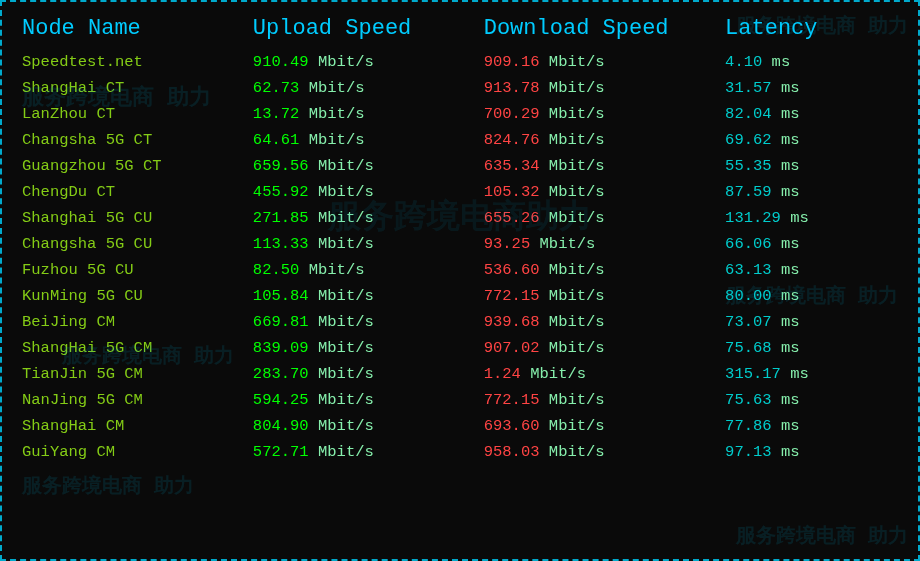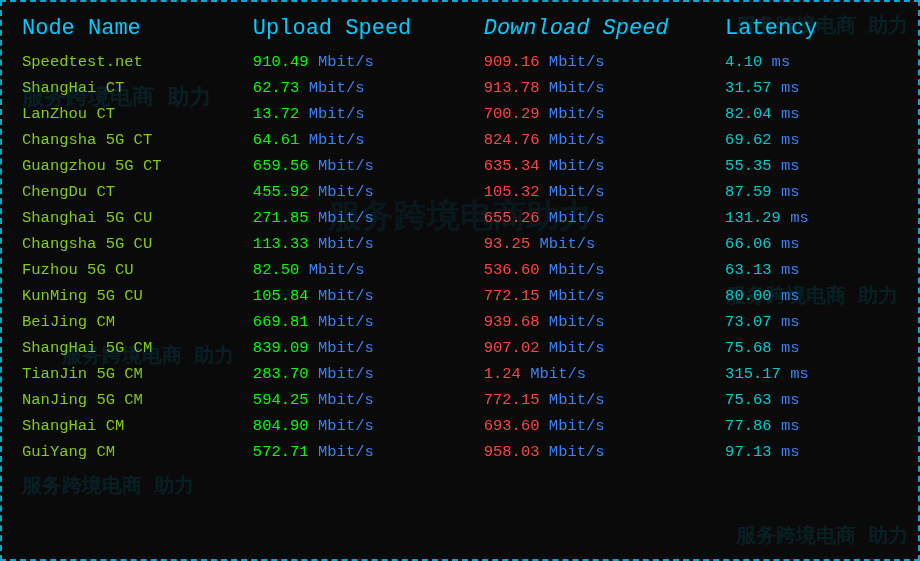--- a/index.html
+++ b/index.html
@@ -89,21 +89,20 @@
     }
 
     thead tr th:first-child {
       width: 220px;
     }
     thead tr th:nth-child(2) {
       width: 220px;
     }
     thead tr th:nth-child(3) {
       width: 230px;
-      font-style: italic;
     }
     thead tr th:nth-child(4) {
       width: 180px;
     }
 
     tbody tr td {
       padding: 4px 8px;
       font-size: 15.5px;
     }
 
@@ -114,21 +113,21 @@
       color: #00ff00;
     }
     .col-download {
       color: #ff4444;
     }
     .col-latency {
       color: #00cccc;
     }
 
     .unit {
-      color: #3b82f6;
+      color: #86efac;
     }
   </style>
 </head>
 <body>
 
 <div class="container">
 
   <div class="watermark watermark-tl">服务跨境电商 助力</div>
   <div class="watermark watermark-tr">服务跨境电商 助力</div>
   <div class="watermark watermark-center">服务跨境电商助力</div>

